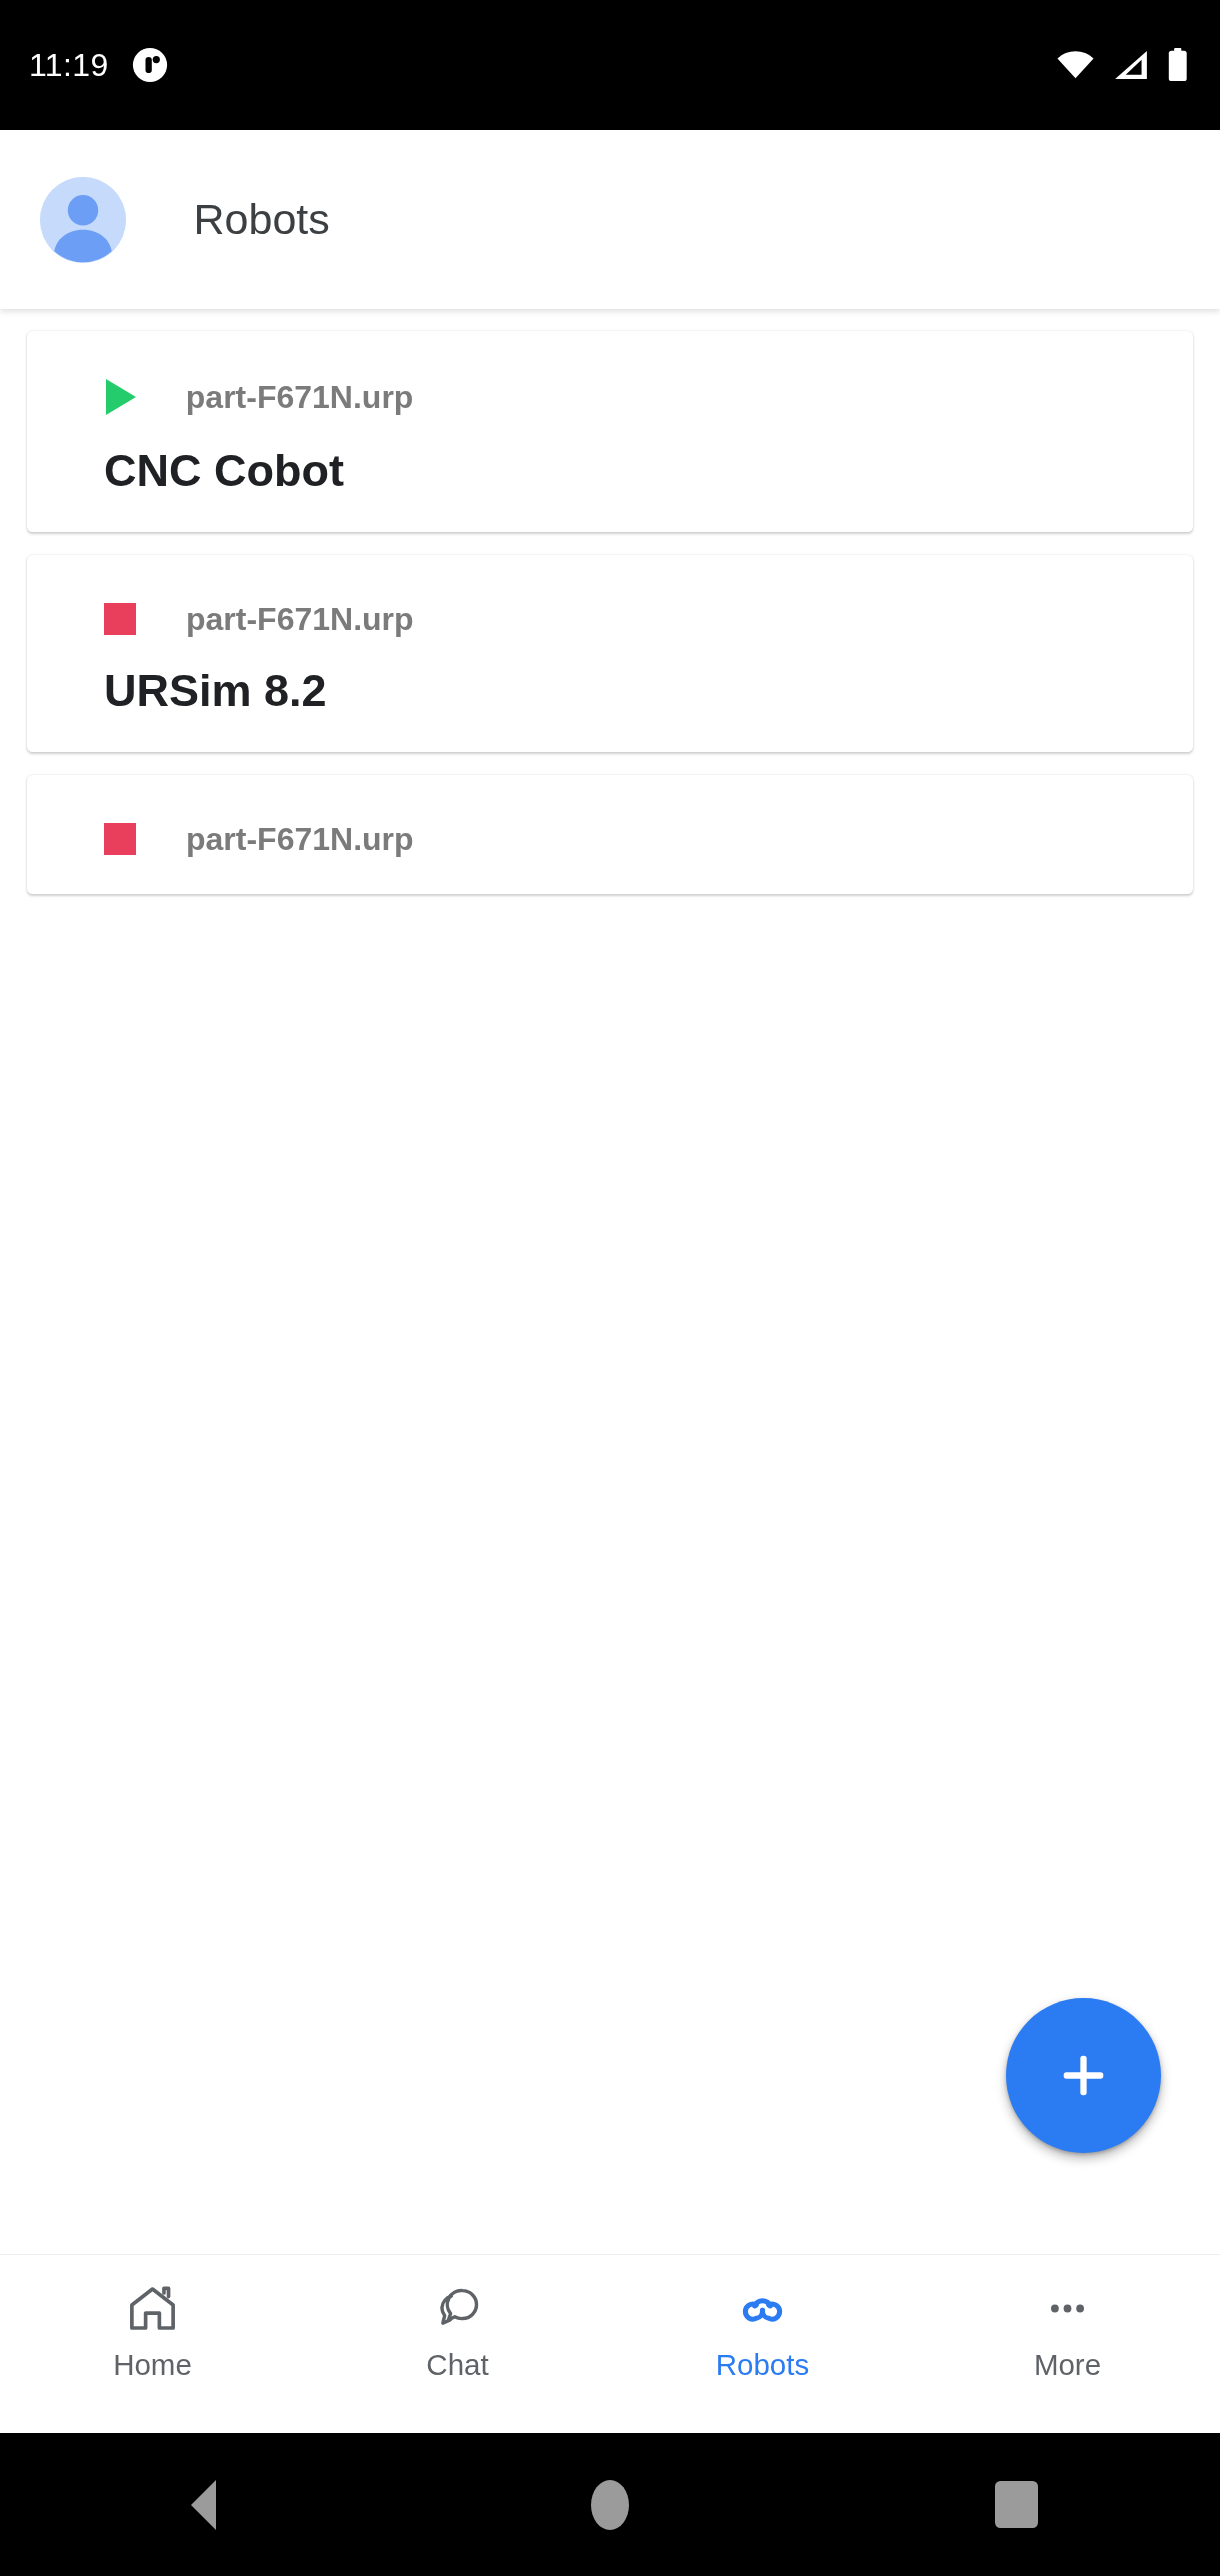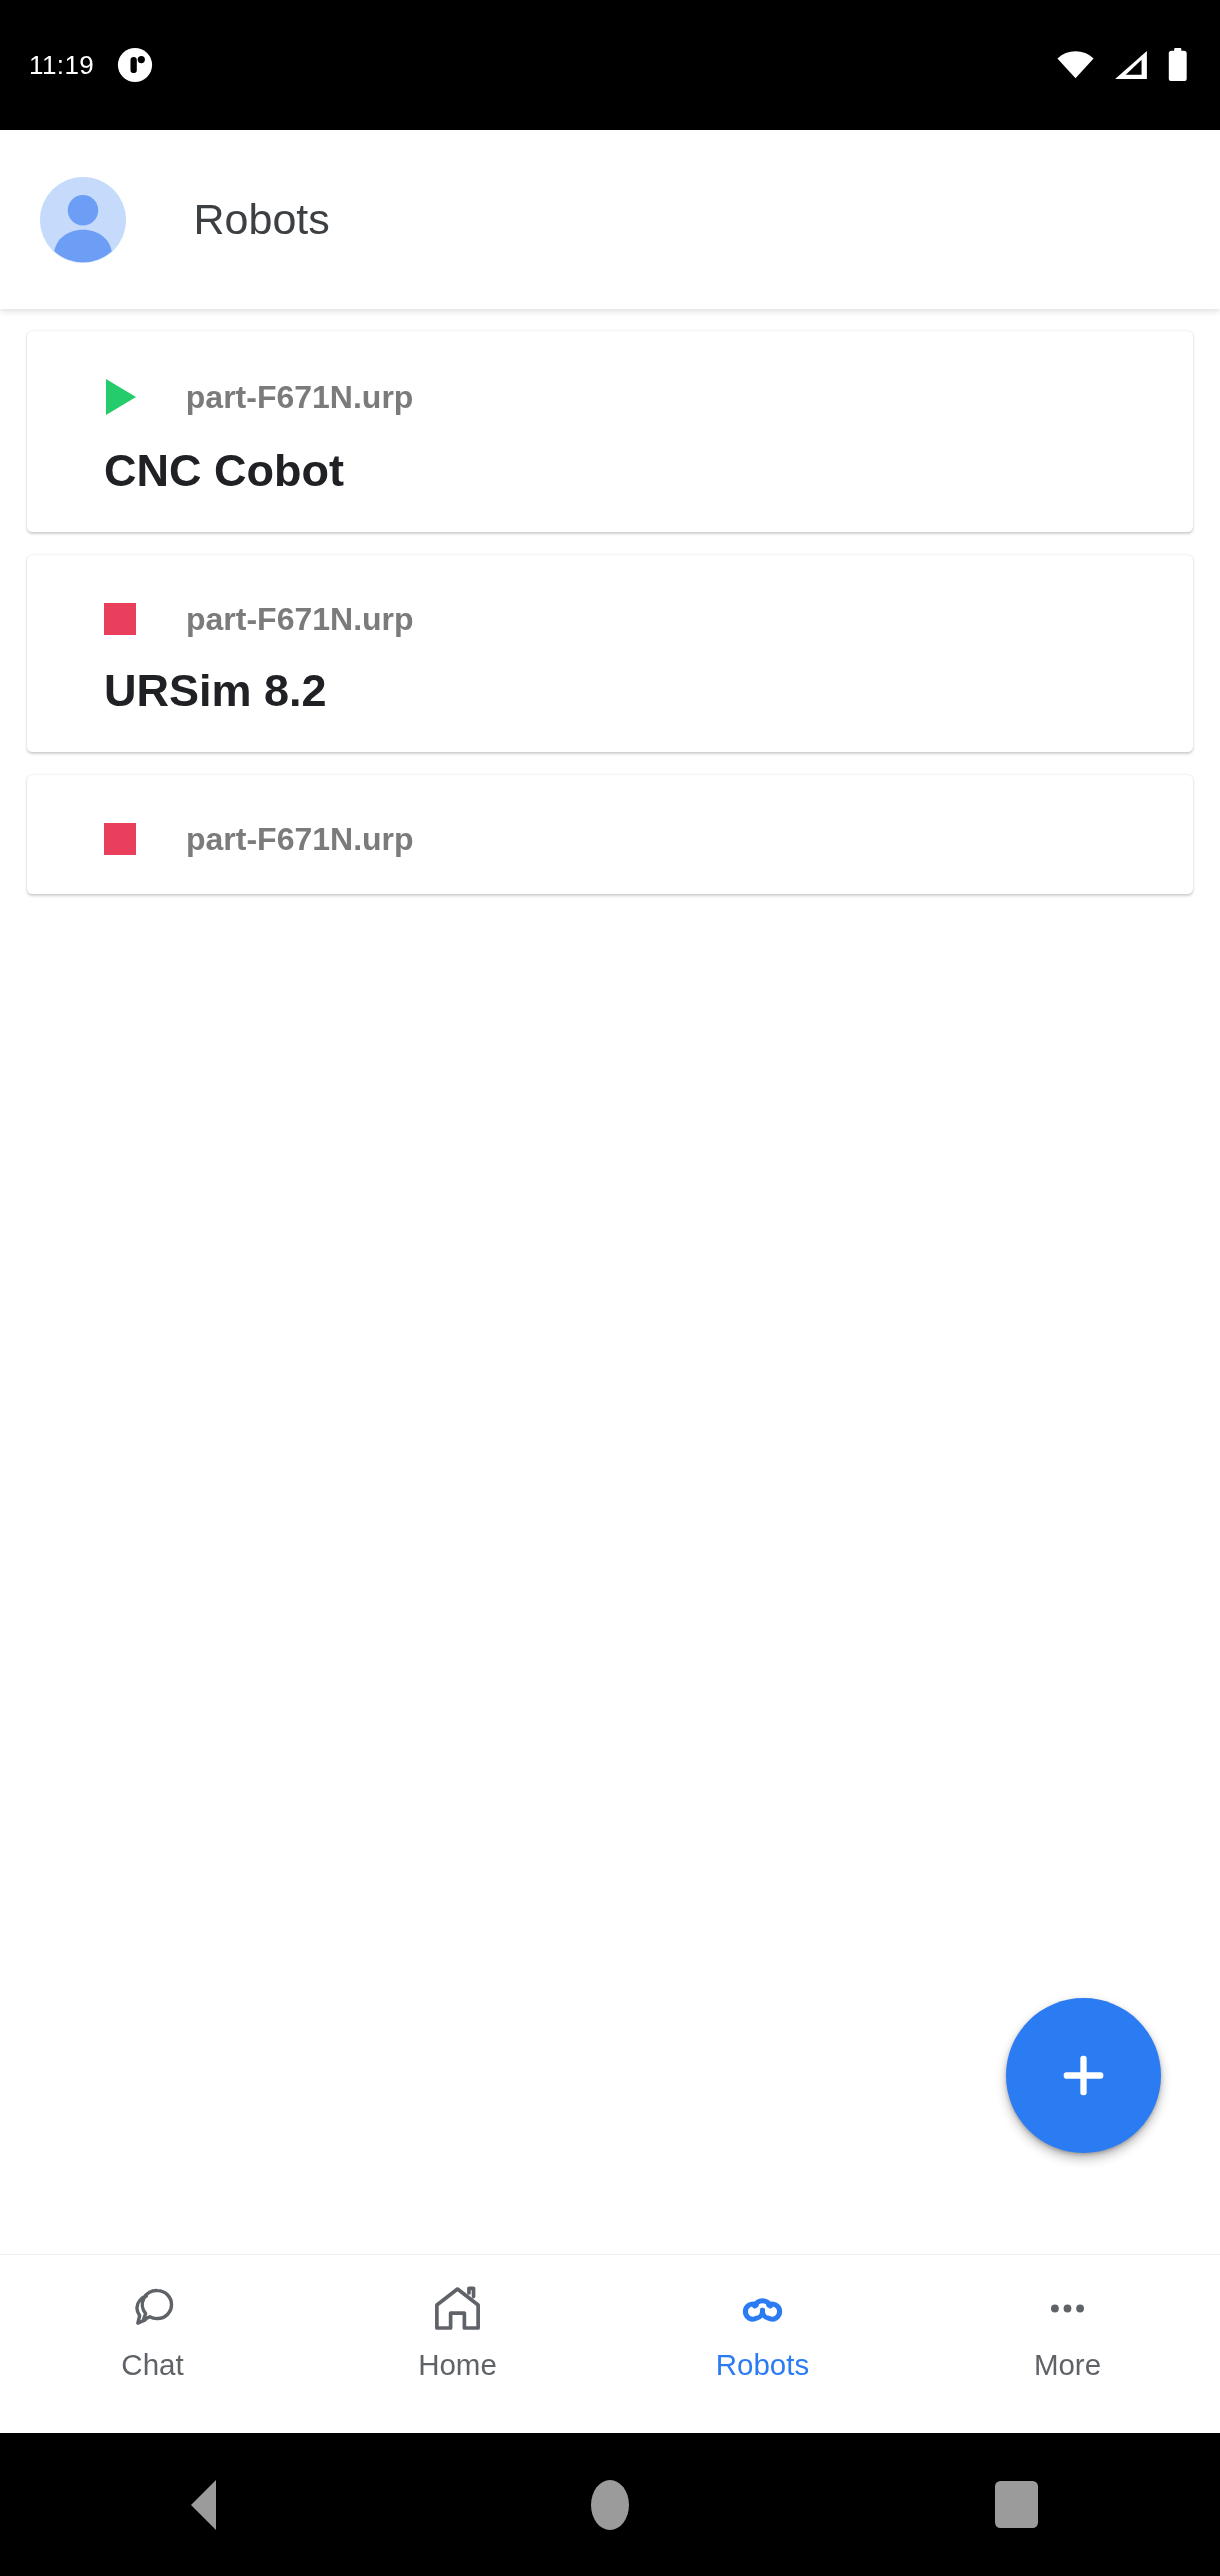--- a/index.html
+++ b/index.html
@@ -31,21 +31,21 @@
     padding:0 32px 0 29px;
     flex:0 0 auto;
   }
   .status-left {
     display:flex;
     align-items:center;
     gap:23px;
   }
   .status-clock {
     color:#ffffff;
-    font-size:26px;
+    font-size:32px;
     letter-spacing:0.4px;
     line-height:1;
   }
   .status-notif-badge {
     width:36px; height:36px;
     display:block;
   }
   .status-spacer { flex:1 1 auto; }
   .status-right {
     display:flex;
@@ -302,36 +302,36 @@
         <rect x="31.5" y="13" width="7" height="44" rx="3" fill="#ffffff"></rect>
         <rect x="13" y="31.5" width="44" height="7" rx="3" fill="#ffffff"></rect>
       </svg>
     </button>
   </div>
 
   <div class="bottom-nav">
 
     <button class="nav-item">
       <span class="nav-icon">
+        <svg width="55" height="55" viewBox="0 0 24 24" fill="none" stroke="#5f6368" stroke-width="1.6" stroke-linecap="round" stroke-linejoin="round">
+          <path d="M3 10.5 L12 3.5 L21 10.5 L21 20.5 L15 20.5 L15 14 L9 14 L9 20.5 L3 20.5 Z"></path>
+          <path d="M17 5.2 L17 3.2 L19 3.2 L19 6.8"></path>
+        </svg>
+      </span>
+      <span class="nav-label">Home</span>
+    </button>
+
+    <button class="nav-item">
+      <span class="nav-icon">
         <svg width="55" height="55" viewBox="0 0 24 24" fill="none" stroke="#5f6368" stroke-width="1.5" stroke-linecap="round" stroke-linejoin="round">
           <path d="M14.2 4.2 A6.1 6.1 0 0 1 14.2 16.4 A6.4 6.4 0 0 1 10.8 15.6 L8 17 L9 14.2 A6.1 6.1 0 0 1 14.2 4.2 Z"></path>
           <path d="M9.3 6.6 A5.6 5.6 0 0 0 5.2 11.7 A5.4 5.4 0 0 0 6.4 15.1 L5.6 18.4 L8.8 17"></path>
         </svg>
       </span>
       <span class="nav-label">Chat</span>
-    </button>
-
-    <button class="nav-item">
-      <span class="nav-icon">
-        <svg width="55" height="55" viewBox="0 0 24 24" fill="none" stroke="#5f6368" stroke-width="1.6" stroke-linecap="round" stroke-linejoin="round">
-          <path d="M3 10.5 L12 3.5 L21 10.5 L21 20.5 L15 20.5 L15 14 L9 14 L9 20.5 L3 20.5 Z"></path>
-          <path d="M17 5.2 L17 3.2 L19 3.2 L19 6.8"></path>
-        </svg>
-      </span>
-      <span class="nav-label">Home</span>
     </button>
 
     <button class="nav-item active">
       <span class="nav-icon">
         <svg width="55" height="55" viewBox="0 0 24 24" fill="none" stroke="#2b7bf3" stroke-width="2.2" stroke-linecap="round" stroke-linejoin="round">
           <path d="M9.3 10.4 A3.3 3.3 0 1 0 9.3 16.3 A3.3 3.3 0 0 0 12 12.8"></path>
           <path d="M14.7 10.4 A3.3 3.3 0 1 1 14.7 16.3 A3.3 3.3 0 0 1 12 12.8"></path>
           <path d="M8.6 10.9 A3.7 3.7 0 0 1 15.4 10.9"></path>
         </svg>
       </span>

